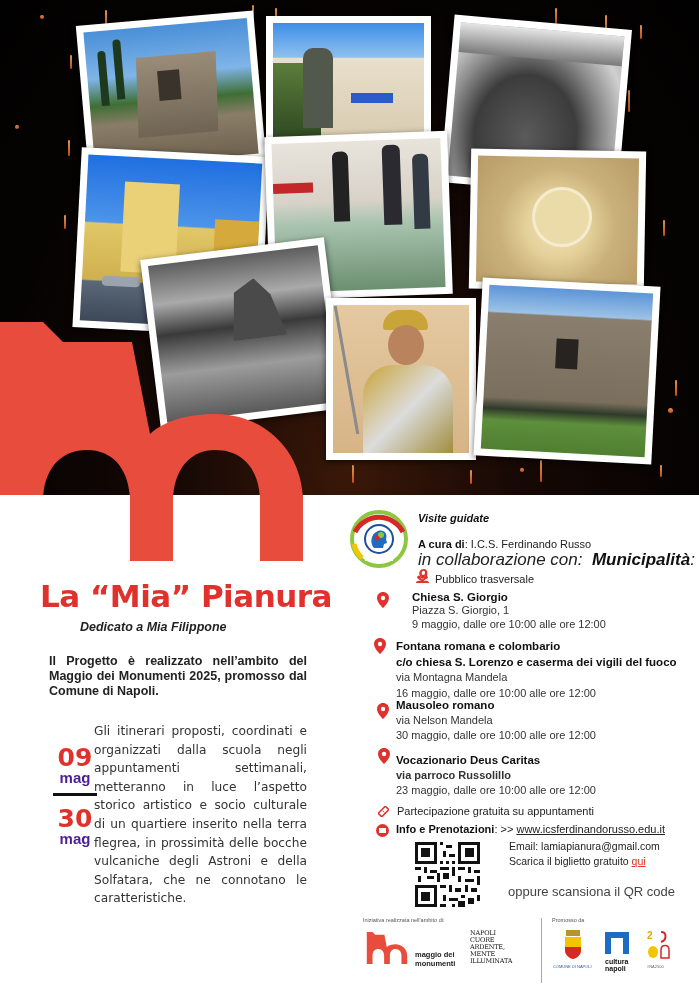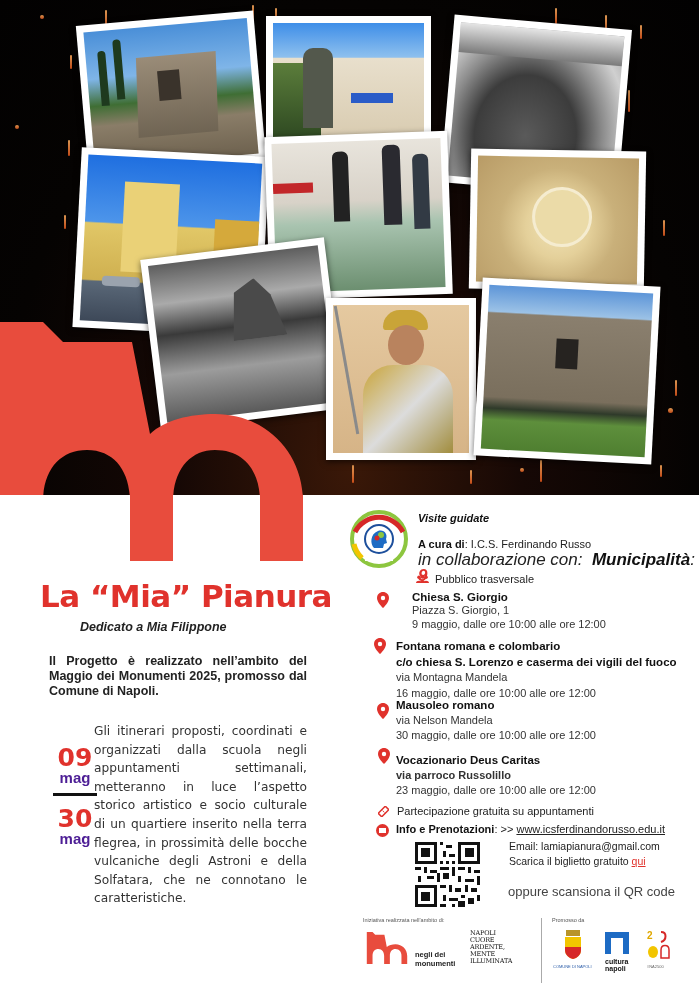--- a/index.html
+++ b/index.html
@@ -295,21 +295,21 @@
 <div class="r-abs" style="left:508px;top:884px;font-size:13px;line-height:15px;color:#444;">oppure scansiona il QR code</div>
 
 <div class="r-abs footer-small" style="left:363px;top:917px;">Iniziativa realizzata nell'ambito di:</div>
 
 <div class="r-abs" style="left:363px;top:932px;width:48px;height:32px;">
   <svg width="48" height="32" viewBox="0 0 303 240">
       <path fill="#e84c3d" d="M0 0 L43 0 L63 20 L132 20 L150 112 C165 98 190 92 215 92 C265 92 303 130 303 180 L303 240 L260 240 L260 180 C260 150 245 128 215 128 C190 128 173 148 173 180 L173 240 L130 240 L130 180 C130 150 115 128 87 128 C60 128 43 148 43 180 L43 240 L0 240 Z"></path>
     </svg>
 </div>
 <div class="r-abs" style="left:415px;top:950px;font-size:7.5px;font-weight:bold;line-height:9px;color:#222;">
-  <div>negli dei</div>
+  <div>maggio dei</div>
   <div>monumenti</div>
 </div>
 
 <div class="r-abs" style="left:470px;top:930px;font-family:'DejaVu Serif',serif;font-size:6.5px;line-height:7px;color:#111;letter-spacing:-.2px;">
   <div>NAPOLI</div>
   <div>CUORE</div>
   <div>ARDENTE,</div>
   <div>MENTE</div>
   <div>ILLUMINATA</div>
 </div>

